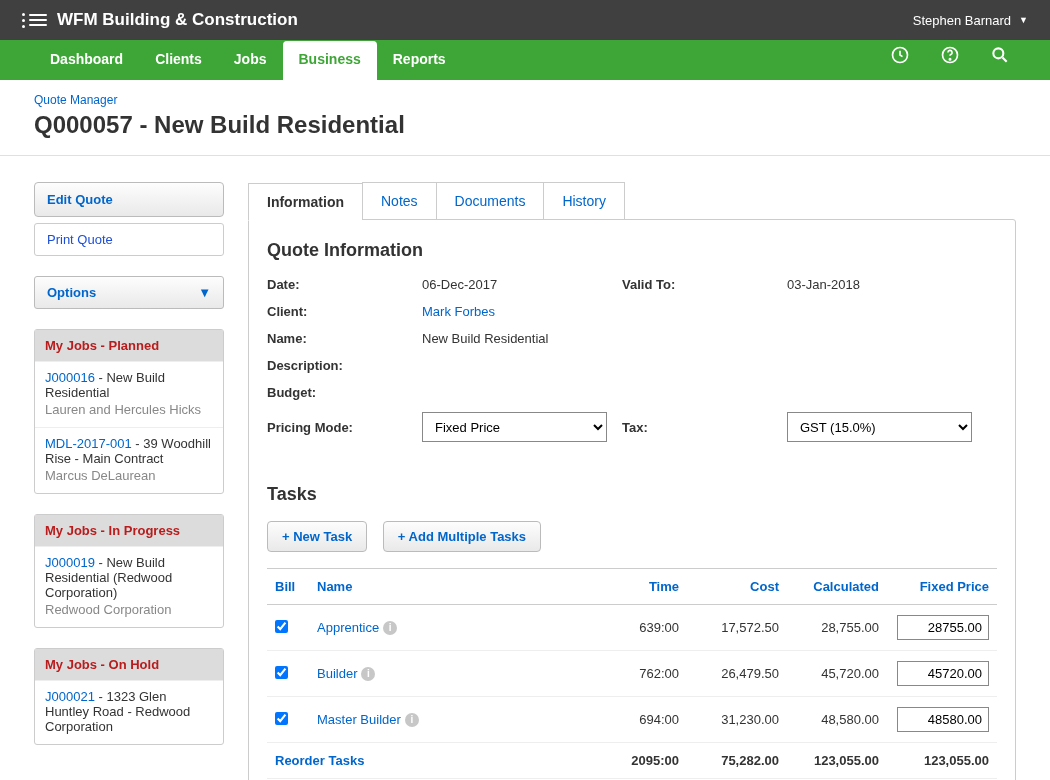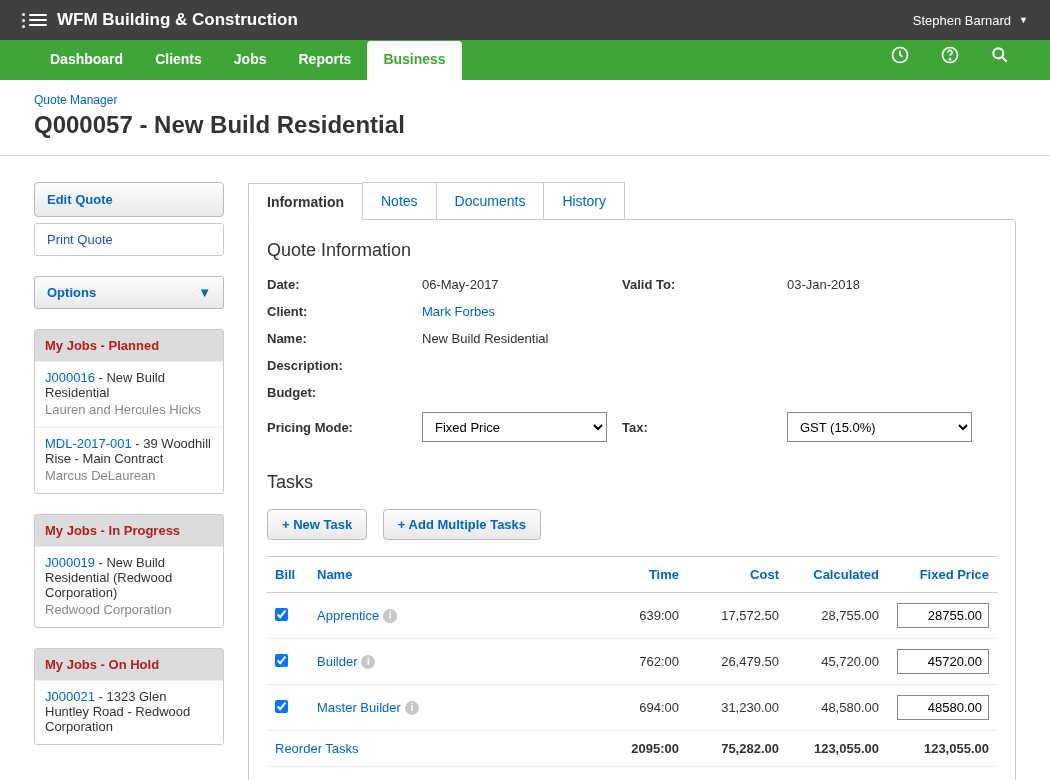--- a/index.html
+++ b/index.html
@@ -47,21 +47,21 @@
 
   
   .tabbar { display: flex; }
   .tab { border: 1px solid #ccc; border-bottom: none; padding: 10px 18px; font-size: 14px; cursor: pointer; margin-right: 0; border-right: none; }
   .tab:last-child { border-right: 1px solid #ccc; }
   .tab.active { font-weight: bold; color: #333; background: #fff; border-bottom: 1px solid #fff; position: relative; top:1px; }
   .tab.inactive { color: #0066CC; }
   .main-content { border: 1px solid #ccc; border-radius: 0 3px 3px 3px; padding: 20px 18px 30px; margin-top: -1px; background:#fff; }
 
   
-  h2.section { font-size: 18px; font-weight: normal; margin-bottom: 16px; color:#333; }
+  h2.section { font-size: 18px; font-weight: bold; margin-bottom: 16px; color:#333; }
   .info-grid { display: grid; grid-template-columns: 155px 200px 165px 200px; row-gap: 12px; font-size: 13px; margin-bottom:18px; }
   .info-label { font-weight: bold; }
   .info-link { color: #0066CC; text-decoration: none; cursor:pointer; }
   select.wfm { border:1px solid #888; background:#fff; padding:6px 8px; font-size:13px; width:185px; height:30px; }
 
   
   .btn { border:1px solid #bbb; border-radius:4px; background: linear-gradient(#fdfdfd,#e9e9e9); padding:7px 14px; color:#0066CC; font-weight:bold; font-size:13px; cursor:pointer; margin-right:12px; }
   table.tasks { width:100%; border-collapse: collapse; font-size:13px; }
   table.tasks th { text-align: left; color:#0066CC; font-weight:bold; padding: 10px 8px; border-top:1px solid #ccc; border-bottom:1px solid #ccc; }
   table.tasks th.num, table.tasks td.num { text-align: right; }
@@ -99,22 +99,22 @@
     <span>Stephen Barnard</span>
     <span style="font-size:9px;">▼</span>
   </div>
 </div>
 
 <div class="navbar">
   <div class="nav-left">
     <div class="nav-item">Dashboard</div>
     <div class="nav-item">Clients</div>
     <div class="nav-item">Jobs</div>
+    <div class="nav-item active">Business</div>
     <div class="nav-item">Reports</div>
-    <div class="nav-item active">Business</div>
   </div>
   <div class="nav-right">
     <span class="nav-icon">
       <svg width="20" height="20" viewBox="0 0 24 24" fill="none" stroke="#fff" stroke-width="2">
           <circle cx="12" cy="12" r="9"></circle>
           <path d="M12 7v5l3 2"></path>
         </svg>
     </span>
     <span class="nav-icon">
       <svg width="20" height="20" viewBox="0 0 24 24" fill="none" stroke="#fff" stroke-width="2">
@@ -186,21 +186,21 @@
       <div class="tab inactive">Notes</div>
       <div class="tab inactive">Documents</div>
       <div class="tab inactive">History</div>
     </div>
 
     <div class="main-content">
       <h2 class="section">Quote Information</h2>
 
       <div class="info-grid">
         <div class="info-label">Date:</div>
-        <div>06-May-2017</div>
+        <div>06-Dec-2017</div>
         <div class="info-label">Valid To:</div>
         <div>03-Jan-2018</div>
 
         <div class="info-label">Client:</div>
         <div><a class="info-link">Mark Forbes</a></div>
         <div></div>
           <div></div>
 
         <div class="info-label">Name:</div>
         <div style="grid-column: span 3;">New Build Residential</div>
@@ -218,21 +218,21 @@
           </select>
         </div>
         <div class="info-label" style="align-self:center;">Tax:</div>
         <div>
           <select class="wfm">
             <option>GST (15.0%)</option>
           </select>
         </div>
       </div>
 
-      <h2 class="section" style="margin-top:30px;">Tasks</h2>
+      <h2 class="section" style="margin-top:42px;">Tasks</h2>
 
       <div style="margin-bottom:16px;">
         <button class="btn">+ New Task</button>
         <button class="btn">+ Add Multiple Tasks</button>
       </div>
 
       <table class="tasks">
         <thead>
           <tr>
             <th style="width:42px;">Bill</th>
@@ -262,21 +262,21 @@
           </tr>
           <tr>
             <td><input type="checkbox" checked="" style=""></td>
             <td><a>Master Builder</a><span class="info-icon">i</span></td>
             <td class="num">694:00</td>
             <td class="num">31,230.00</td>
             <td class="num">48,580.00</td>
             <td class="num"><input class="fixedprice" value="48580.00" style=""></td>
           </tr>
           <tr class="totals">
-            <td colspan="2"><span class="reorder" style="font-weight:normal;">Reorder Tasks</span></td>
+            <td colspan="2"><span class="reorder" style="font-weight:bold;">Reorder Tasks</span></td>
             <td class="num">2095:00</td>
             <td class="num">75,282.00</td>
             <td class="num">123,055.00</td>
             <td class="num">123,055.00</td>
           </tr>
         </tbody>
       </table>
 
     </div>
   </div>

